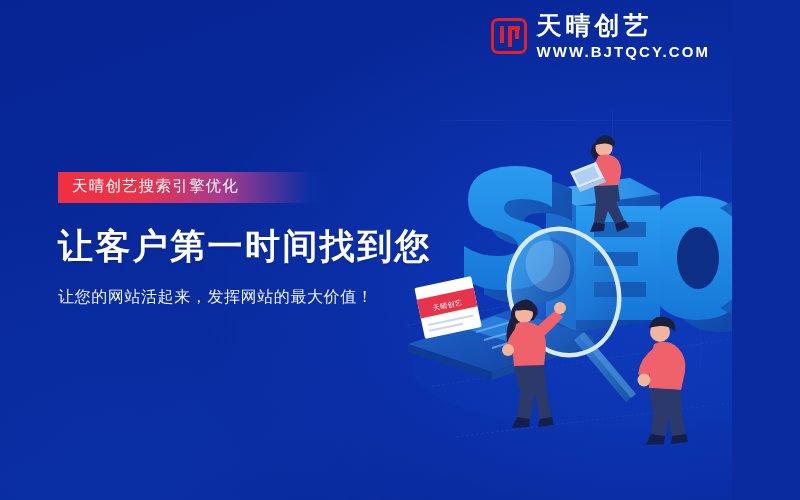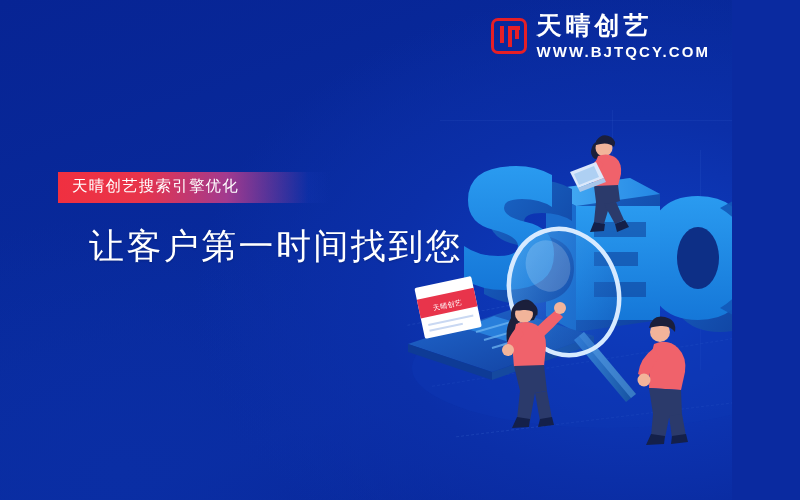--- a/index.html
+++ b/index.html
@@ -35,25 +35,24 @@
 
   
   #copy{position:absolute;left:58px;top:172px;width:430px;}
   #eyebrow{
     display:inline-block;padding:7px 14px 8px 14px;min-width:272px;
     background:linear-gradient(90deg,#f03040 0%,#e8344b 30%,#a23a8f 62%,rgba(30,60,190,.15) 92%,rgba(12,44,165,0) 100%);
     color:#ffffff;font-size:15.5px;letter-spacing:1.2px;line-height:1;
     font-family:"DejaVu Sans","Liberation Sans",sans-serif;
   }
   #headline{
-    margin-top:24px;color:#ffffff;font-size:35px;font-weight:400;letter-spacing:2.4px;
+    margin-top:24px;color:#ffffff;font-size:35px;font-weight:700;letter-spacing:2.4px;
     line-height:1.14;white-space:nowrap;
     font-family:"DejaVu Sans","Liberation Sans",sans-serif;
     text-shadow:0 1px 2px rgba(0,0,0,.18);
-    margin-left:31px;
   }
   #subline{
     margin-top:21px;color:#eaf0ff;font-size:16px;letter-spacing:.6px;white-space:nowrap;
     font-family:"DejaVu Sans","Liberation Sans",sans-serif;
   }
 
   
   #art{position:absolute;left:398px;top:96px;width:402px;height:330px;}
   #art svg{display:block;width:100%;height:100%;overflow:visible;}
   .card-cn{font-family:"DejaVu Sans","Liberation Sans",sans-serif;font-size:7px;fill:#ffffff;letter-spacing:.4px;}
@@ -81,20 +80,21 @@
     </div>
     <div class="logo-txt">
       <div class="logo-cn">天晴创艺</div>
       <div class="logo-url">WWW.BJTQCY.COM</div>
     </div>
   </div>
 
   <div id="copy">
     <div id="eyebrow">天晴创艺搜索引擎优化</div>
     <div id="headline">让客户第一时间找到您</div>
+    <div id="subline">让您的网站活起来，发挥网站的最大价值！</div>
   </div>
 
   <div id="art">
     <svg viewBox="0 0 402 330" preserveAspectRatio="xMidYMid meet">
       <defs>
         <linearGradient id="fFace" x1="0" y1="0" x2="0" y2="1">
           <stop offset="0%" stop-color="#2a9bf0"></stop>
             <stop offset="100%" stop-color="#1577d8"></stop>
         </linearGradient>
         <linearGradient id="fSide" x1="0" y1="0" x2="1" y2="1">

